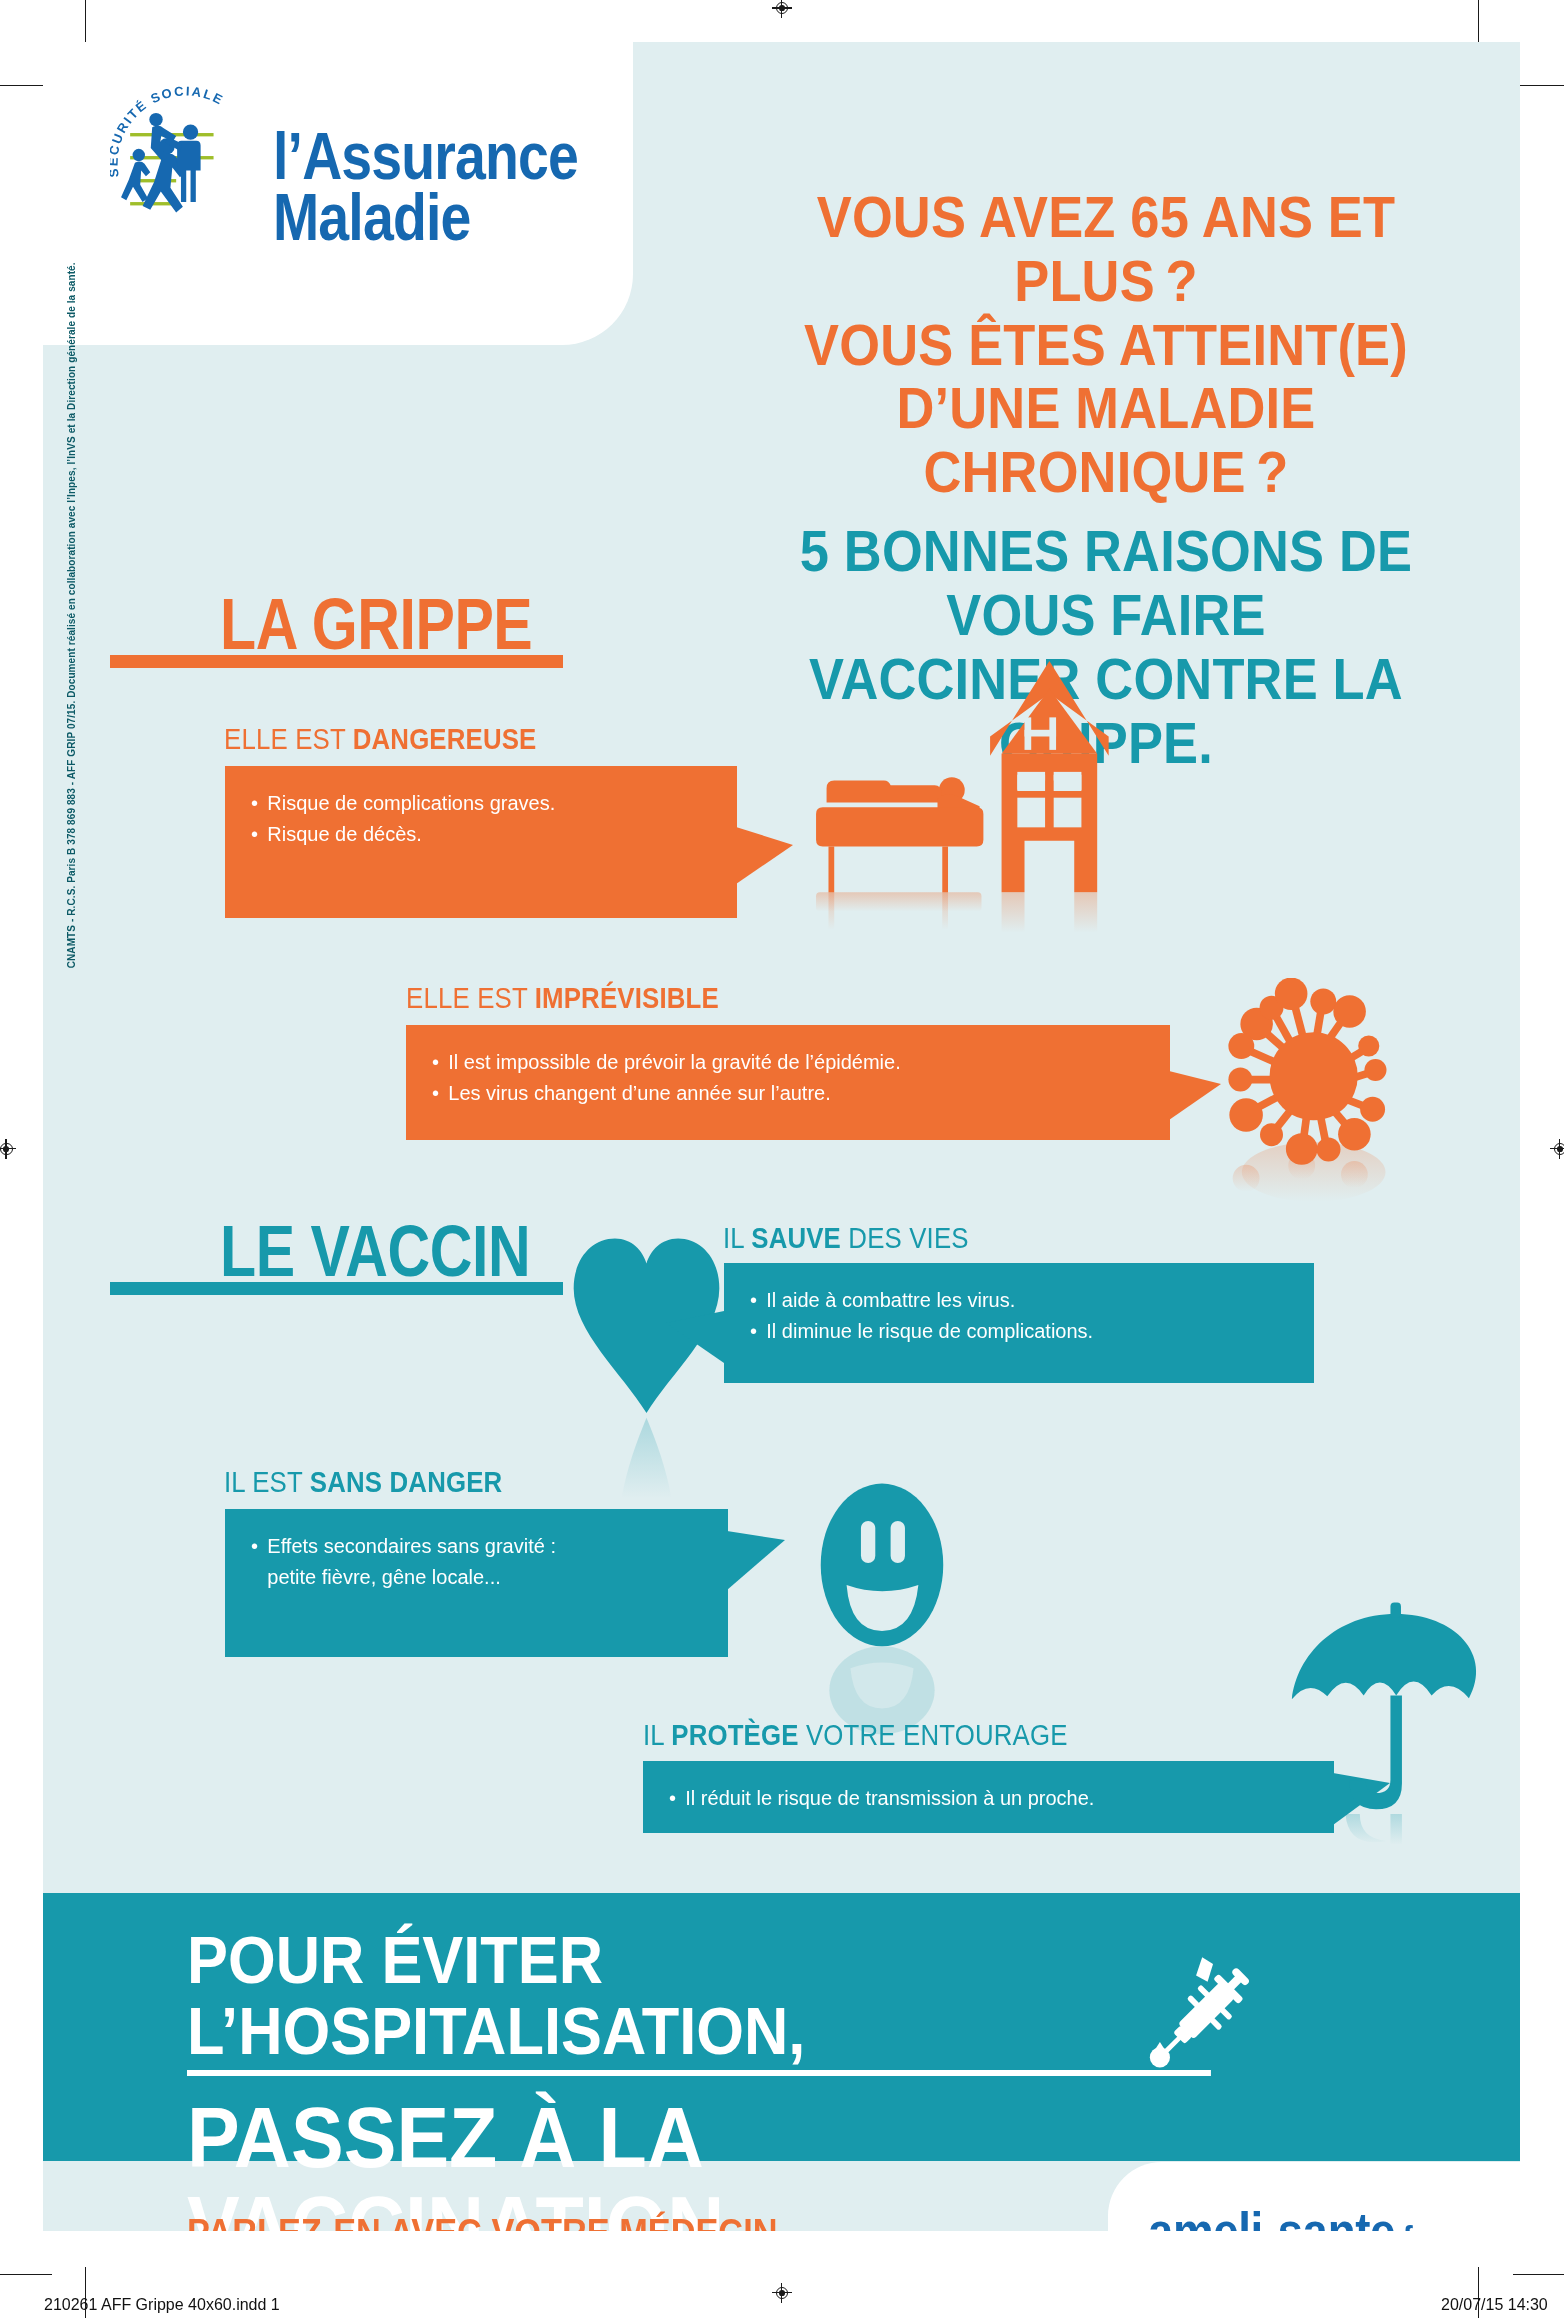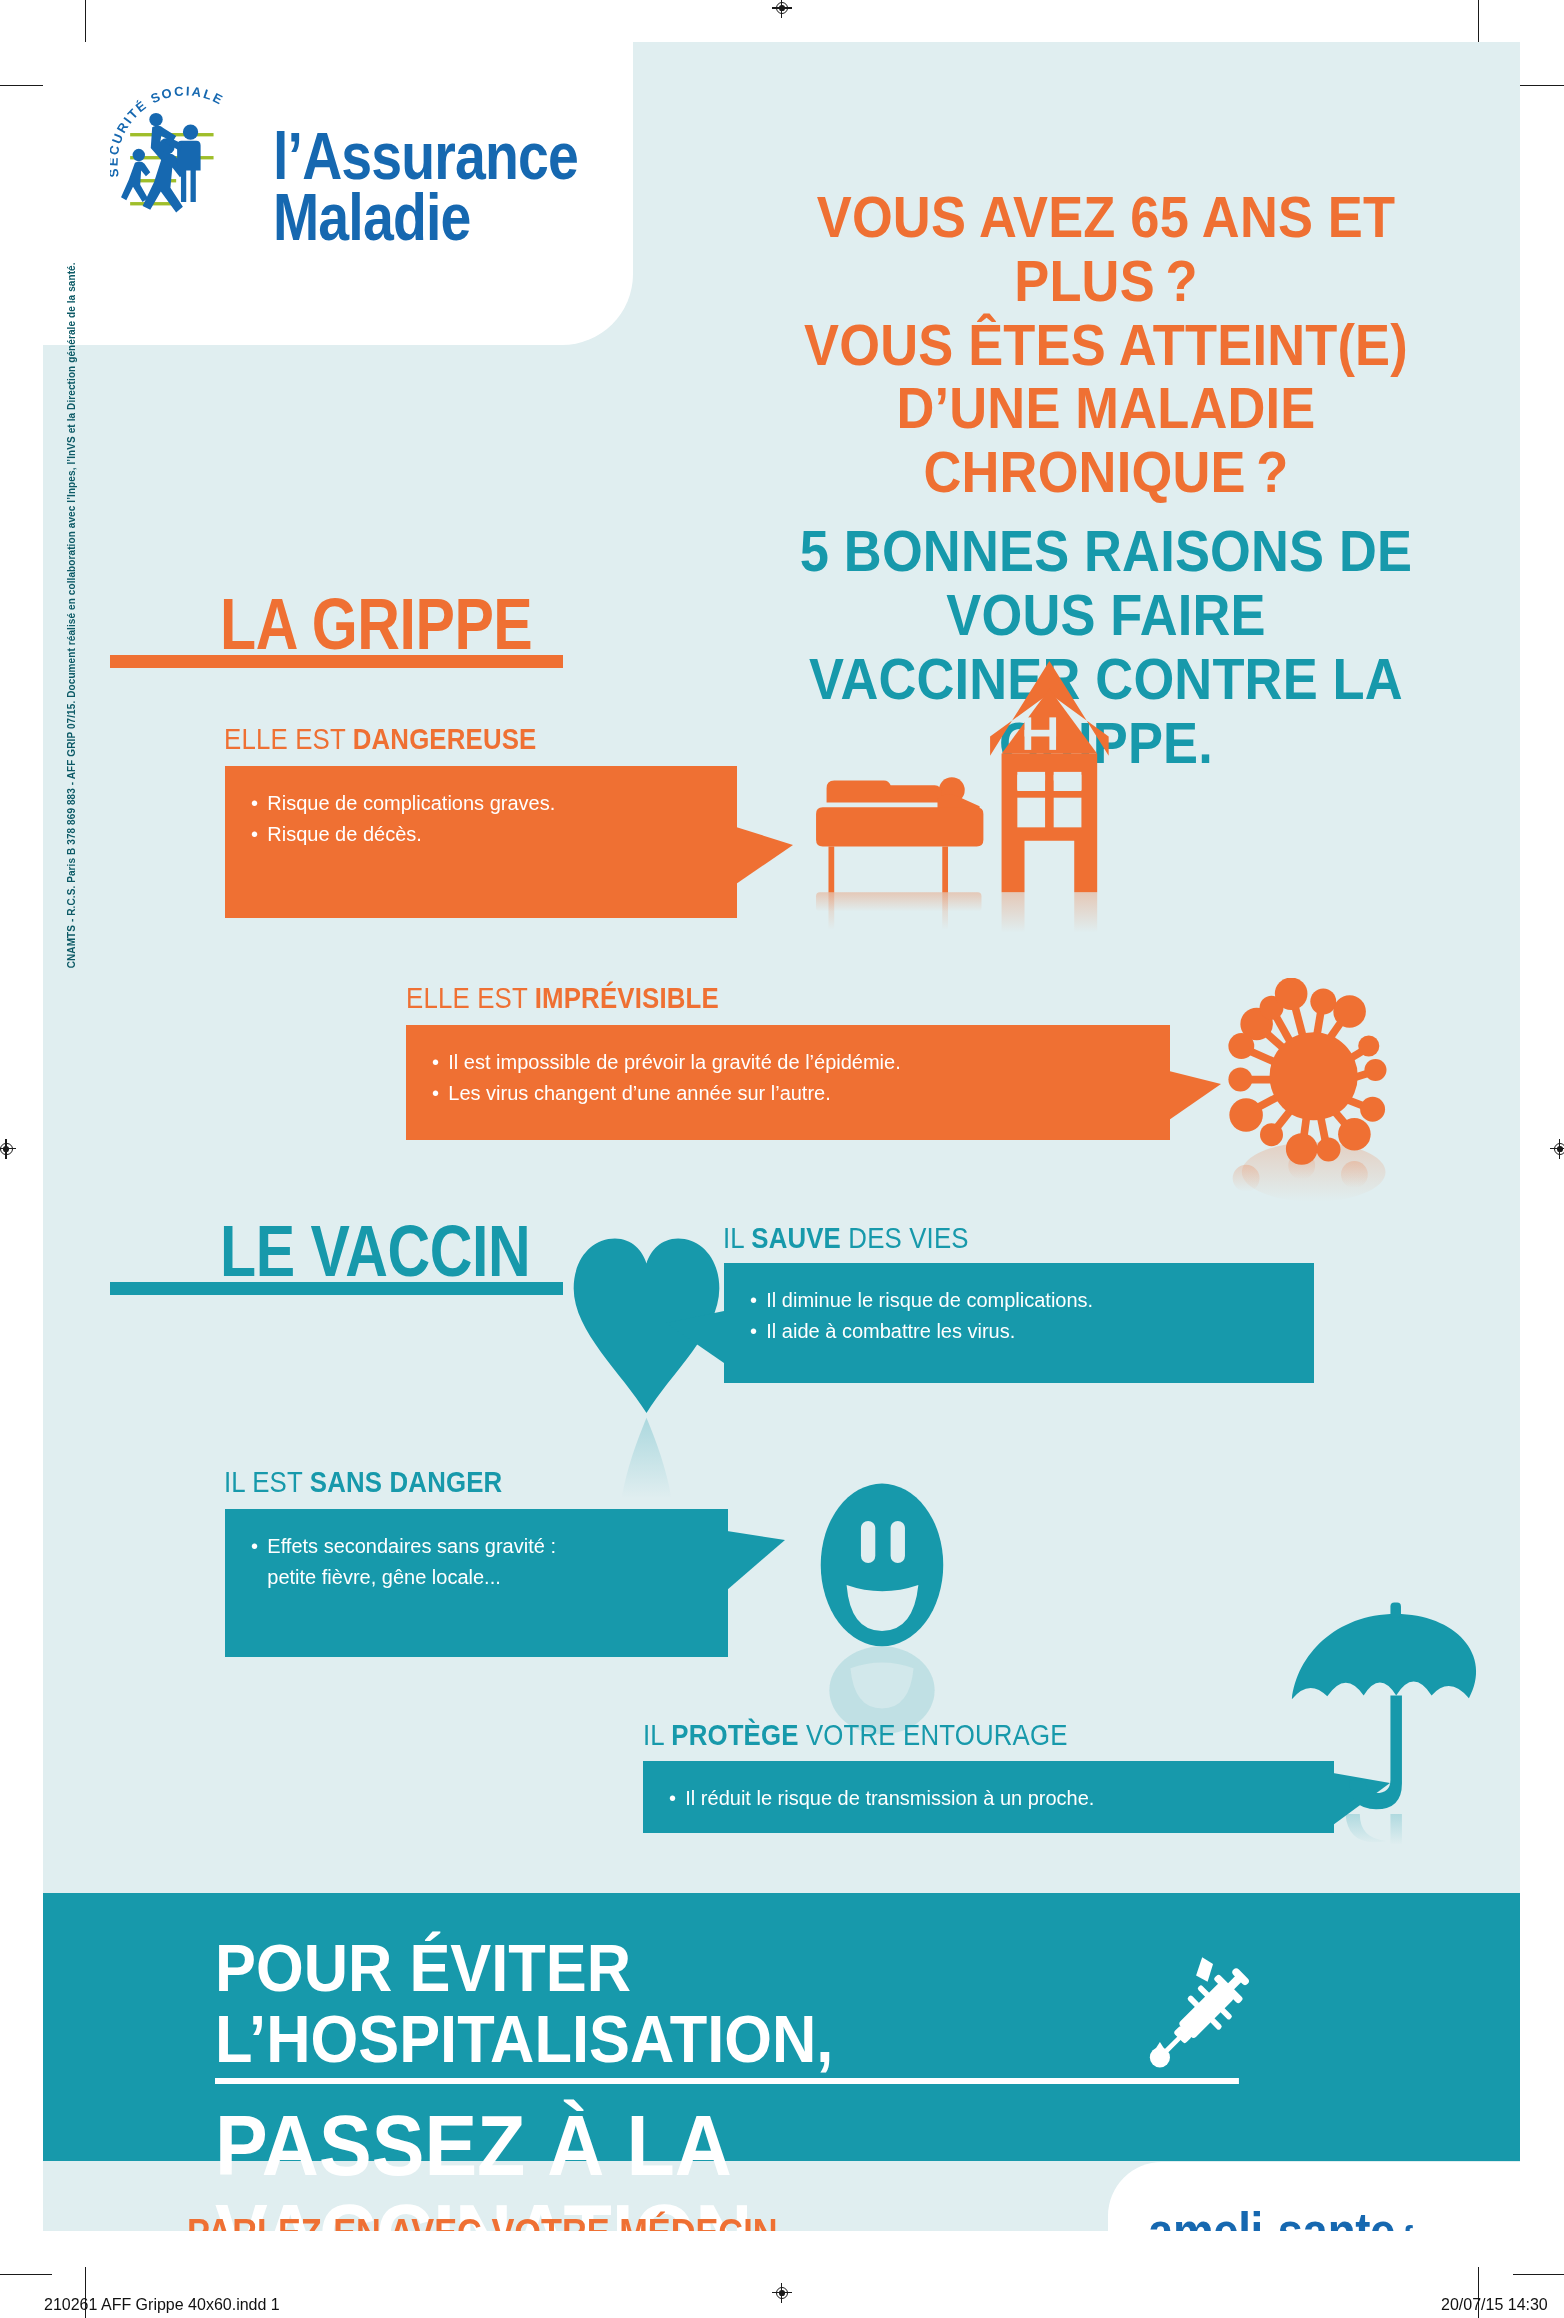--- a/index.html
+++ b/index.html
@@ -114,25 +114,24 @@
   .callout .cont { display: block; padding-left: 16.3px; }
   .callout .inner { transform: scaleX(0.9); transform-origin: left top; }
 
   
   #cta-band {
     position: absolute; left: 0; top: 1851px;
     width: 1477px; height: 268px;
     background: #1799ab;
   }
   #cta-text {
-    position: absolute; left: 144px; top: 40px; width: 1101px;
+    position: absolute; left: 144px; top: 32px; width: 1101px;
     color: #ffffff;
     font-family: "Liberation Sans Narrow","Liberation Sans",sans-serif;
     font-weight: bold;
-    margin-left: 28px;
   }
   #cta-l1 {
     font-size: 66px; line-height: 1.08; letter-spacing: 0px;
     border-bottom: 6.7px solid #ffffff; display: inline-block; padding-bottom: 2.9px;
     transform: scaleX(0.93); transform-origin: left top;
   }
   #cta-l2 {
     margin-top: 16.3px;
     font-size: 85px; line-height: 1.05;
     border-bottom: 6.7px solid #ffffff; display: inline-block; padding-bottom: 4.8px;
@@ -395,22 +394,22 @@
     <path d="M170 382 C 120 300 18 212 18 122 C 18 58 58 18 104 18 C 140 18 162 44 170 70 C 178 44 200 18 236 18 C 282 18 322 58 322 122 C 322 212 220 300 170 382 Z" fill="#1799ab"></path>
     <path d="M170 392 C 150 440 128 500 118 560 h104 c -10 -60 -32 -120 -52 -168 Z" fill="url(#fadeT)"></path>
   </svg>
 
   <div class="sub-label" style="left:680px; top:1179px; color:#1799ab;">
     <span>IL </span><b>SAUVE</b><span> DES VIES</span>
   </div>
 
   <div class="callout teal" style="left:681px; top:1221px; width:590px; height:120px;">
     <span class="inner">
+      <span class="li"><span class="bul">•</span><span>Il aide à combattre les virus.</span></span>
       <span class="li"><span class="bul">•</span><span>Il diminue le risque de complications.</span></span>
-      <span class="li"><span class="bul">•</span><span>Il aide à combattre les virus.</span></span>
     </span>
   </div>
   <div style="position:absolute; left:623px; top:1269px; width:0; height:0;
               border-top:12.5px solid transparent; border-bottom:40px solid transparent;
               border-right:58px solid #1799ab;"></div>
 
   <div class="sub-label" style="left:181px; top:1423px; color:#1799ab;">
     <span>IL EST </span><b>SANS DANGER</b>
   </div>
 

